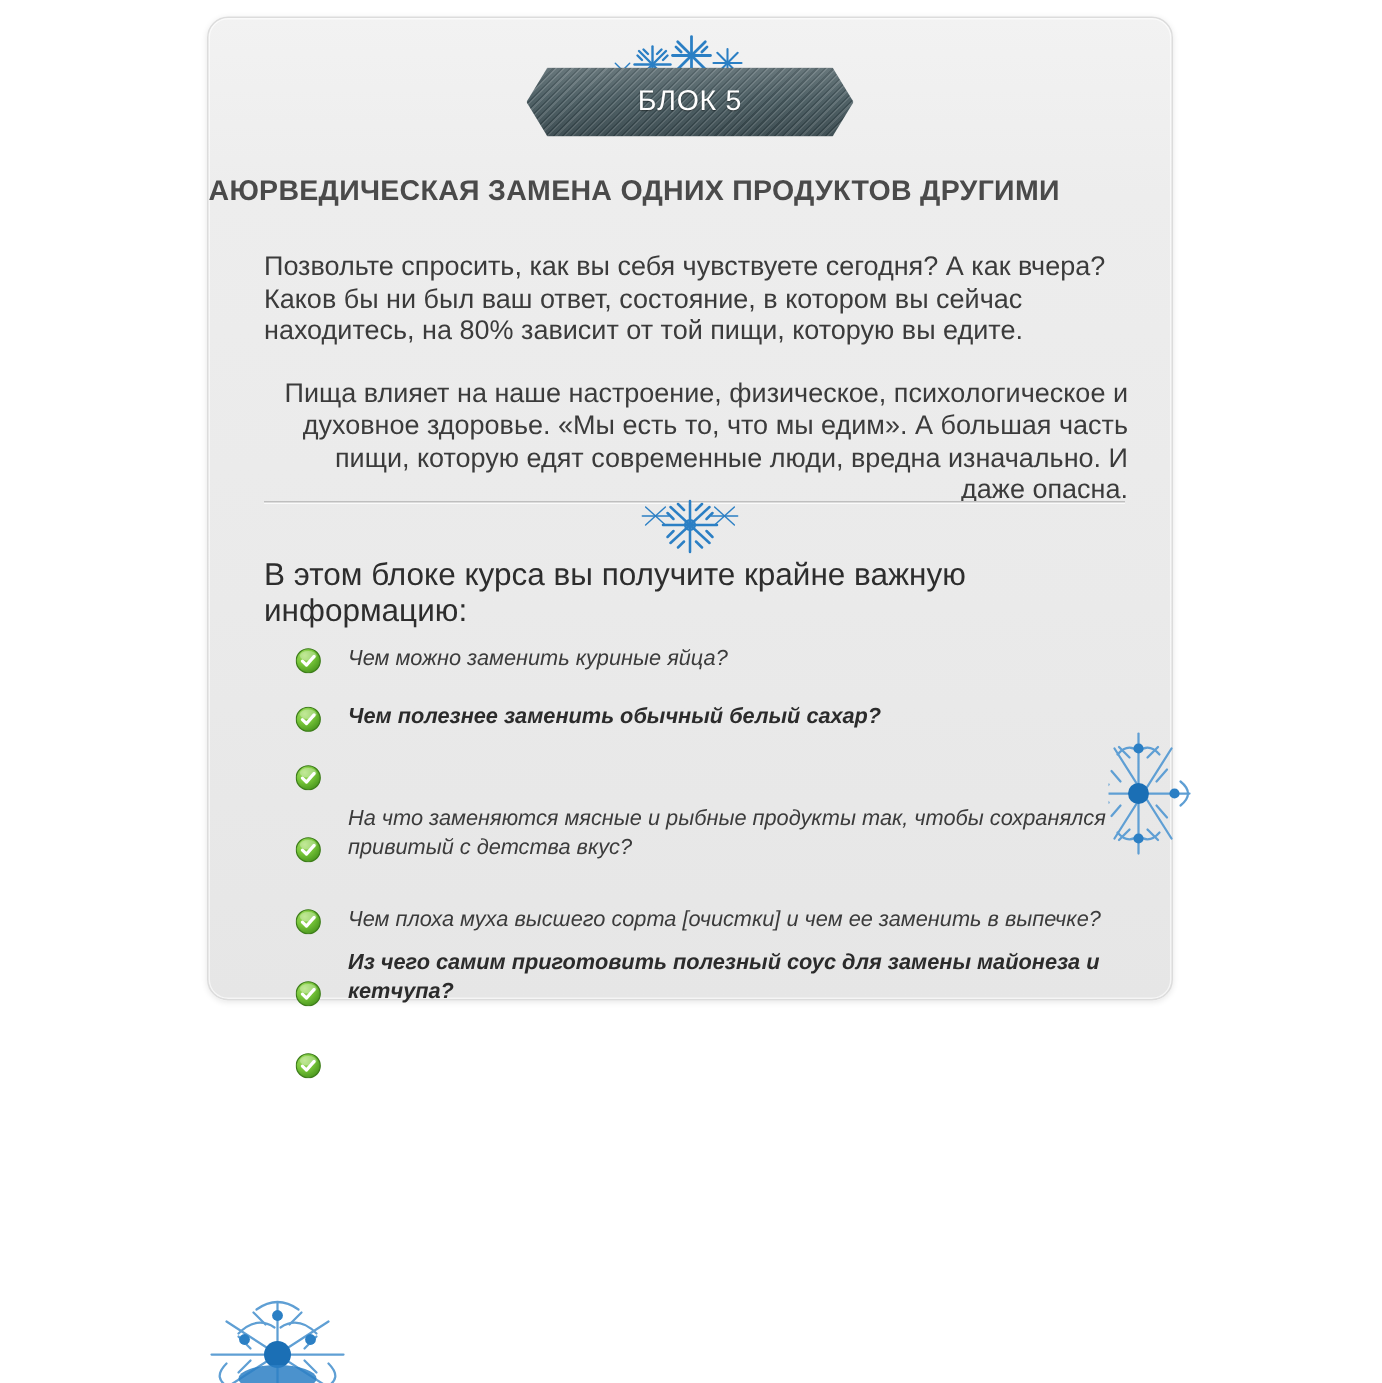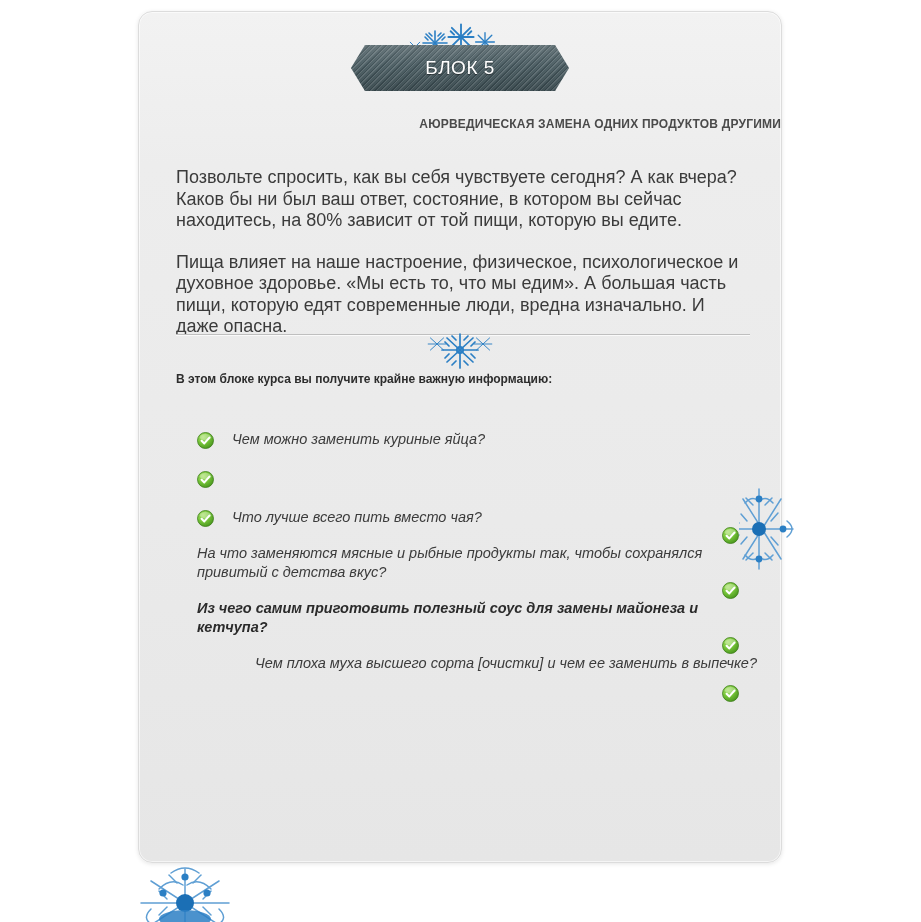--- a/index.html
+++ b/index.html
@@ -14,21 +14,21 @@
     position: relative;
     overflow: hidden;
   }
 
   
   .card {
     position: absolute;
     left: 138px;
     top: 11px;
     width: 644px;
-    height: 852px;
+    height: 656px;
     background: linear-gradient(180deg, #f2f2f2 0%, #ededed 18%, #eaeaea 60%, #e6e6e6 100%);
     border: 1px solid #dcdcdc;
     border-radius: 14px;
     box-sizing: border-box;
     box-shadow: 0 1px 4px rgba(0,0,0,0.10), 0 0 0 1px rgba(255,255,255,0.6) inset;
     overflow: visible;
   }
 
   
   .ribbon-wrap {
@@ -88,41 +88,41 @@
     z-index: 0;
     overflow: hidden;
   }
 
   
   .subtitle {
     position: absolute;
     left: 0;
     right: 0;
     top: 105px;
-    text-align: right;
-    font-size: 12px;
+    text-align: left;
+    font-size: 19px;
     font-weight: bold;
     color: #4a4a4a;
     letter-spacing: 0.2px;
   }
 
   
   .body-copy {
     position: absolute;
     left: 37px;
     top: 155px;
     width: 576px;
     color: #3b3b3b;
     font-size: 18px;
     line-height: 21.5px;
   }
   .body-copy p {
     margin: 0 0 20px 0;
   }
-  .body-copy p:last-child { margin-bottom: 0; }
+  .body-copy p:last-child { margin-bottom: 0; text-align: right; }
 
   
   .divider {
     position: absolute;
     left: 37px;
     top: 322px;
     width: 574px;
     height: 1px;
     background: #bfbfbf;
     border-bottom: 1px solid #fafafa;
@@ -135,22 +135,22 @@
     width: 74px;
     height: 40px;
   }
 
   
   .lead {
     position: absolute;
     left: 37px;
     top: 360px;
     width: 576px;
-    font-size: 12px;
-    font-weight: bold;
+    font-size: 21px;
+    font-weight: normal;
     color: #2d2d2d;
   }
 
   
   .checklist {
     position: absolute;
     left: 58px;
     top: 398px;
     width: 560px;
     list-style: none;
@@ -173,21 +173,21 @@
   }
   .check-item .txt {
     color: #3b3b3b;
     font-size: 14.5px;
     line-height: 19px;
   }
   .check-item.bold .txt {
     font-weight: bold;
     color: #2b2b2b;
   }
-  .check-item.two-line { min-height: 48px; flex-direction: column; }
+  .check-item.two-line { min-height: 48px; }
 
   
   .flake-right {
     position: absolute;
     left: 600px;
     top: 465px;
     width: 62px;
     height: 105px;
     z-index: 5;
   }
@@ -313,80 +313,80 @@
               <radialGradient id="bg-grad-1" cx="35%" cy="28%" r="85%">
                 <stop offset="0%" stop-color="#a8e06a"></stop>
                 <stop offset="45%" stop-color="#78c63a"></stop>
                 <stop offset="100%" stop-color="#3f8c17"></stop>
               </radialGradient>
             </defs>
             <circle cx="8.5" cy="8.5" r="8" fill="url(#bg-grad-1)" stroke="#3d7d1a" stroke-width="0.8"></circle>
             <ellipse cx="8.5" cy="5.2" rx="5.6" ry="3.2" fill="#ffffff" opacity="0.30"></ellipse>
             <path d="M 4.6 8.8 L 7.3 11.4 L 12.4 5.6" fill="none" stroke="#ffffff" stroke-width="2.1" stroke-linecap="round" stroke-linejoin="round"></path>
           </svg></span>
+        <span class="txt">Чем полезнее заменить обычный белый сахар?</span>
       </li>
       <li class="check-item">
         <span class="bullet"><svg viewBox="0 0 17 17" width="17" height="17" aria-hidden="true">
             <defs>
               <radialGradient id="bg-grad-2" cx="35%" cy="28%" r="85%">
                 <stop offset="0%" stop-color="#a8e06a"></stop>
                 <stop offset="45%" stop-color="#78c63a"></stop>
                 <stop offset="100%" stop-color="#3f8c17"></stop>
               </radialGradient>
             </defs>
             <circle cx="8.5" cy="8.5" r="8" fill="url(#bg-grad-2)" stroke="#3d7d1a" stroke-width="0.8"></circle>
             <ellipse cx="8.5" cy="5.2" rx="5.6" ry="3.2" fill="#ffffff" opacity="0.30"></ellipse>
             <path d="M 4.6 8.8 L 7.3 11.4 L 12.4 5.6" fill="none" stroke="#ffffff" stroke-width="2.1" stroke-linecap="round" stroke-linejoin="round"></path>
           </svg></span>
-        <span class="txt">Что лучше всего пить вместо чая?</span>
       </li>
       <li class="check-item two-line">
         <span class="bullet"><svg viewBox="0 0 17 17" width="17" height="17" aria-hidden="true">
             <defs>
               <radialGradient id="bg-grad-4" cx="35%" cy="28%" r="85%">
                 <stop offset="0%" stop-color="#a8e06a"></stop>
                 <stop offset="45%" stop-color="#78c63a"></stop>
                 <stop offset="100%" stop-color="#3f8c17"></stop>
               </radialGradient>
             </defs>
             <circle cx="8.5" cy="8.5" r="8" fill="url(#bg-grad-4)" stroke="#3d7d1a" stroke-width="0.8"></circle>
             <ellipse cx="8.5" cy="5.2" rx="5.6" ry="3.2" fill="#ffffff" opacity="0.30"></ellipse>
             <path d="M 4.6 8.8 L 7.3 11.4 L 12.4 5.6" fill="none" stroke="#ffffff" stroke-width="2.1" stroke-linecap="round" stroke-linejoin="round"></path>
           </svg></span>
         <span class="txt">На что заменяются мясные и рыбные продукты так, чтобы сохранялся привитый с детства вкус?</span>
       </li>
+      <li class="check-item two-line">
+        <span class="bullet"><svg viewBox="0 0 17 17" width="17" height="17" aria-hidden="true">
+            <defs>
+              <radialGradient id="bg-grad-6" cx="35%" cy="28%" r="85%">
+                <stop offset="0%" stop-color="#a8e06a"></stop>
+                <stop offset="45%" stop-color="#78c63a"></stop>
+                <stop offset="100%" stop-color="#3f8c17"></stop>
+              </radialGradient>
+            </defs>
+            <circle cx="8.5" cy="8.5" r="8" fill="url(#bg-grad-6)" stroke="#3d7d1a" stroke-width="0.8"></circle>
+            <ellipse cx="8.5" cy="5.2" rx="5.6" ry="3.2" fill="#ffffff" opacity="0.30"></ellipse>
+            <path d="M 4.6 8.8 L 7.3 11.4 L 12.4 5.6" fill="none" stroke="#ffffff" stroke-width="2.1" stroke-linecap="round" stroke-linejoin="round"></path>
+          </svg></span>
+        <span class="txt">Чем плоха муха высшего сорта [очистки] и чем ее заменить в выпечке?</span>
+      </li>
       <li class="check-item bold two-line">
         <span class="bullet"><svg viewBox="0 0 17 17" width="17" height="17" aria-hidden="true">
             <defs>
               <radialGradient id="bg-grad-7" cx="35%" cy="28%" r="85%">
                 <stop offset="0%" stop-color="#a8e06a"></stop>
                 <stop offset="45%" stop-color="#78c63a"></stop>
                 <stop offset="100%" stop-color="#3f8c17"></stop>
               </radialGradient>
             </defs>
             <circle cx="8.5" cy="8.5" r="8" fill="url(#bg-grad-7)" stroke="#3d7d1a" stroke-width="0.8"></circle>
             <ellipse cx="8.5" cy="5.2" rx="5.6" ry="3.2" fill="#ffffff" opacity="0.30"></ellipse>
             <path d="M 4.6 8.8 L 7.3 11.4 L 12.4 5.6" fill="none" stroke="#ffffff" stroke-width="2.1" stroke-linecap="round" stroke-linejoin="round"></path>
           </svg></span>
         <span class="txt">Из чего самим приготовить полезный соус для замены майонеза и кетчупа?</span>
-      </li>
-      <li class="check-item two-line">
-        <span class="bullet"><svg viewBox="0 0 17 17" width="17" height="17" aria-hidden="true">
-            <defs>
-              <radialGradient id="bg-grad-6" cx="35%" cy="28%" r="85%">
-                <stop offset="0%" stop-color="#a8e06a"></stop>
-                <stop offset="45%" stop-color="#78c63a"></stop>
-                <stop offset="100%" stop-color="#3f8c17"></stop>
-              </radialGradient>
-            </defs>
-            <circle cx="8.5" cy="8.5" r="8" fill="url(#bg-grad-6)" stroke="#3d7d1a" stroke-width="0.8"></circle>
-            <ellipse cx="8.5" cy="5.2" rx="5.6" ry="3.2" fill="#ffffff" opacity="0.30"></ellipse>
-            <path d="M 4.6 8.8 L 7.3 11.4 L 12.4 5.6" fill="none" stroke="#ffffff" stroke-width="2.1" stroke-linecap="round" stroke-linejoin="round"></path>
-          </svg></span>
-        <span class="txt">Чем плоха муха высшего сорта [очистки] и чем ее заменить в выпечке?</span>
       </li>
       <li class="check-item bold two-line">
         <span class="bullet"><svg viewBox="0 0 17 17" width="17" height="17" aria-hidden="true">
             <defs>
               <radialGradient id="bg-grad-9" cx="35%" cy="28%" r="85%">
                 <stop offset="0%" stop-color="#a8e06a"></stop>
                 <stop offset="45%" stop-color="#78c63a"></stop>
                 <stop offset="100%" stop-color="#3f8c17"></stop>
               </radialGradient>
             </defs>

